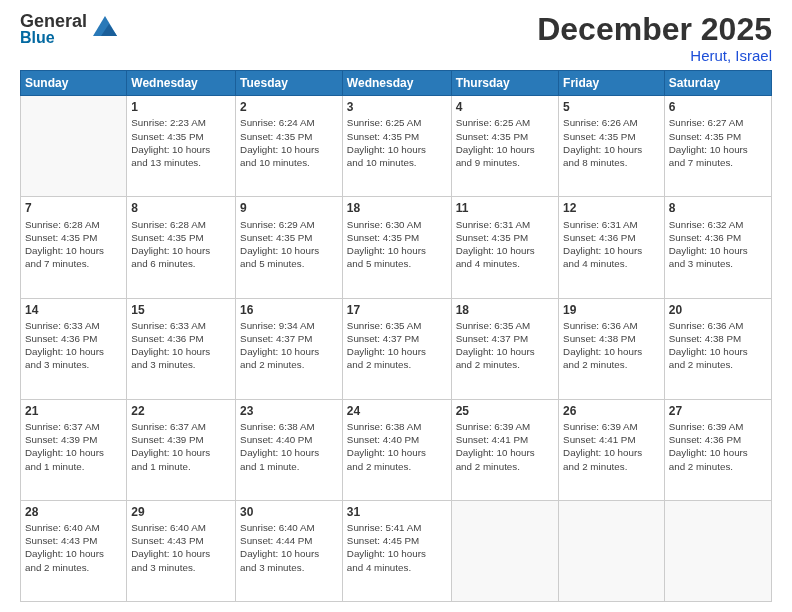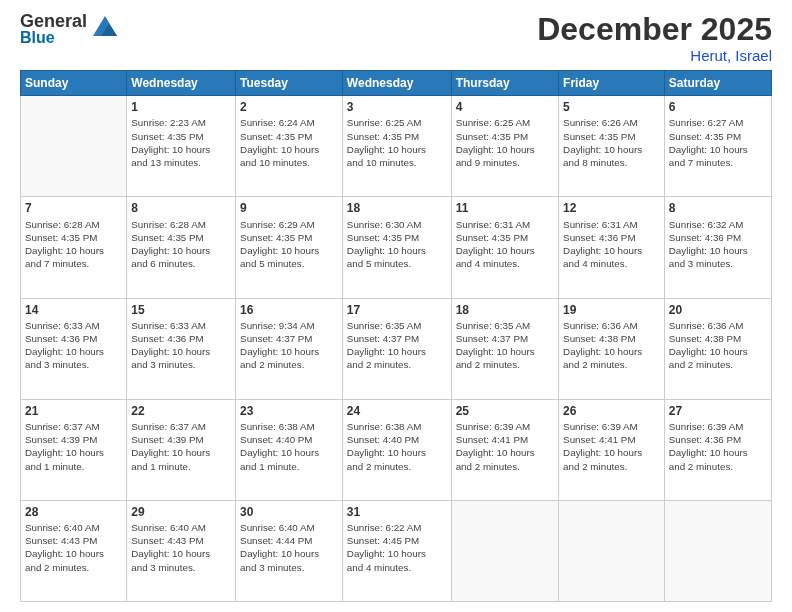--- a/index.html
+++ b/index.html
@@ -349,21 +349,21 @@
           </td>
           <td>
             <span class="day-number">30</span>
             <span class="day-info">Sunrise: 6:40 AM</span>
             <span class="day-info">Sunset: 4:44 PM</span>
             <span class="day-info">Daylight: 10 hours</span>
             <span class="day-info">and 3 minutes.</span>
           </td>
           <td>
             <span class="day-number">31</span>
-            <span class="day-info">Sunrise: 6:22 AM</span>
+            <span class="day-info">Sunrise: 5:41 AM</span>
             <span class="day-info">Sunset: 4:45 PM</span>
             <span class="day-info">Daylight: 10 hours</span>
             <span class="day-info">and 4 minutes.</span>
           </td>
           <td class="empty"></td>
           <td class="empty"></td>
           <td class="empty"></td>
         </tr>
       </tbody>
   </table>

